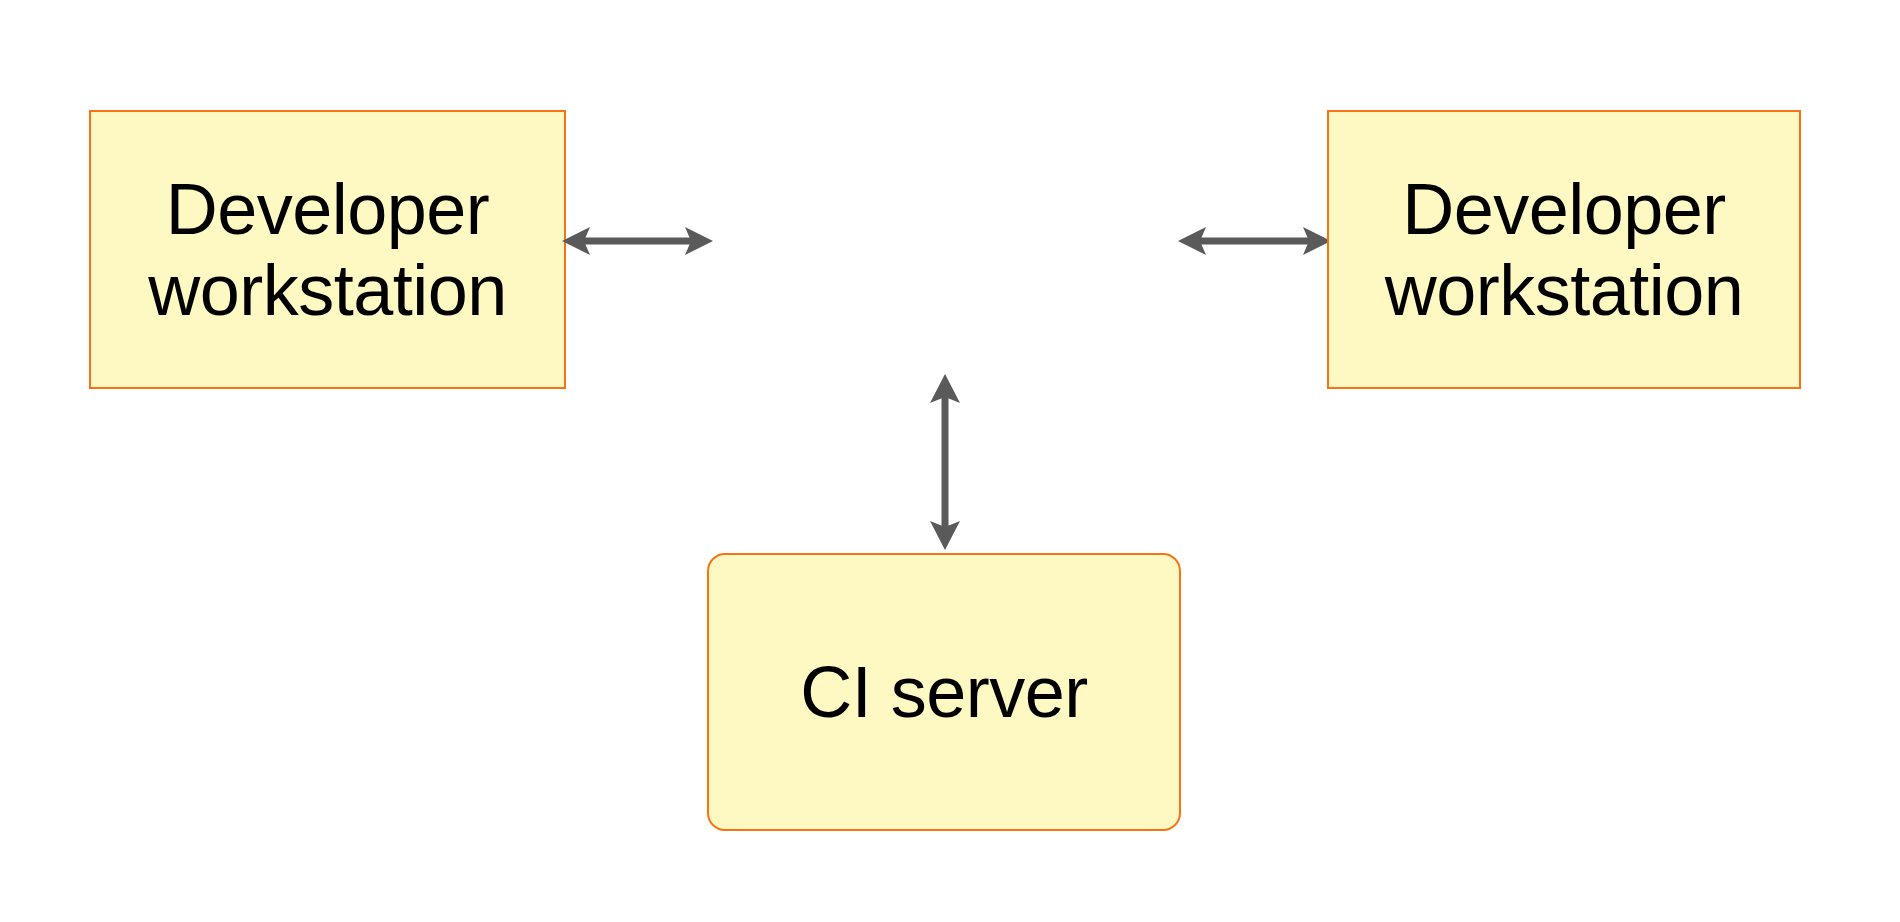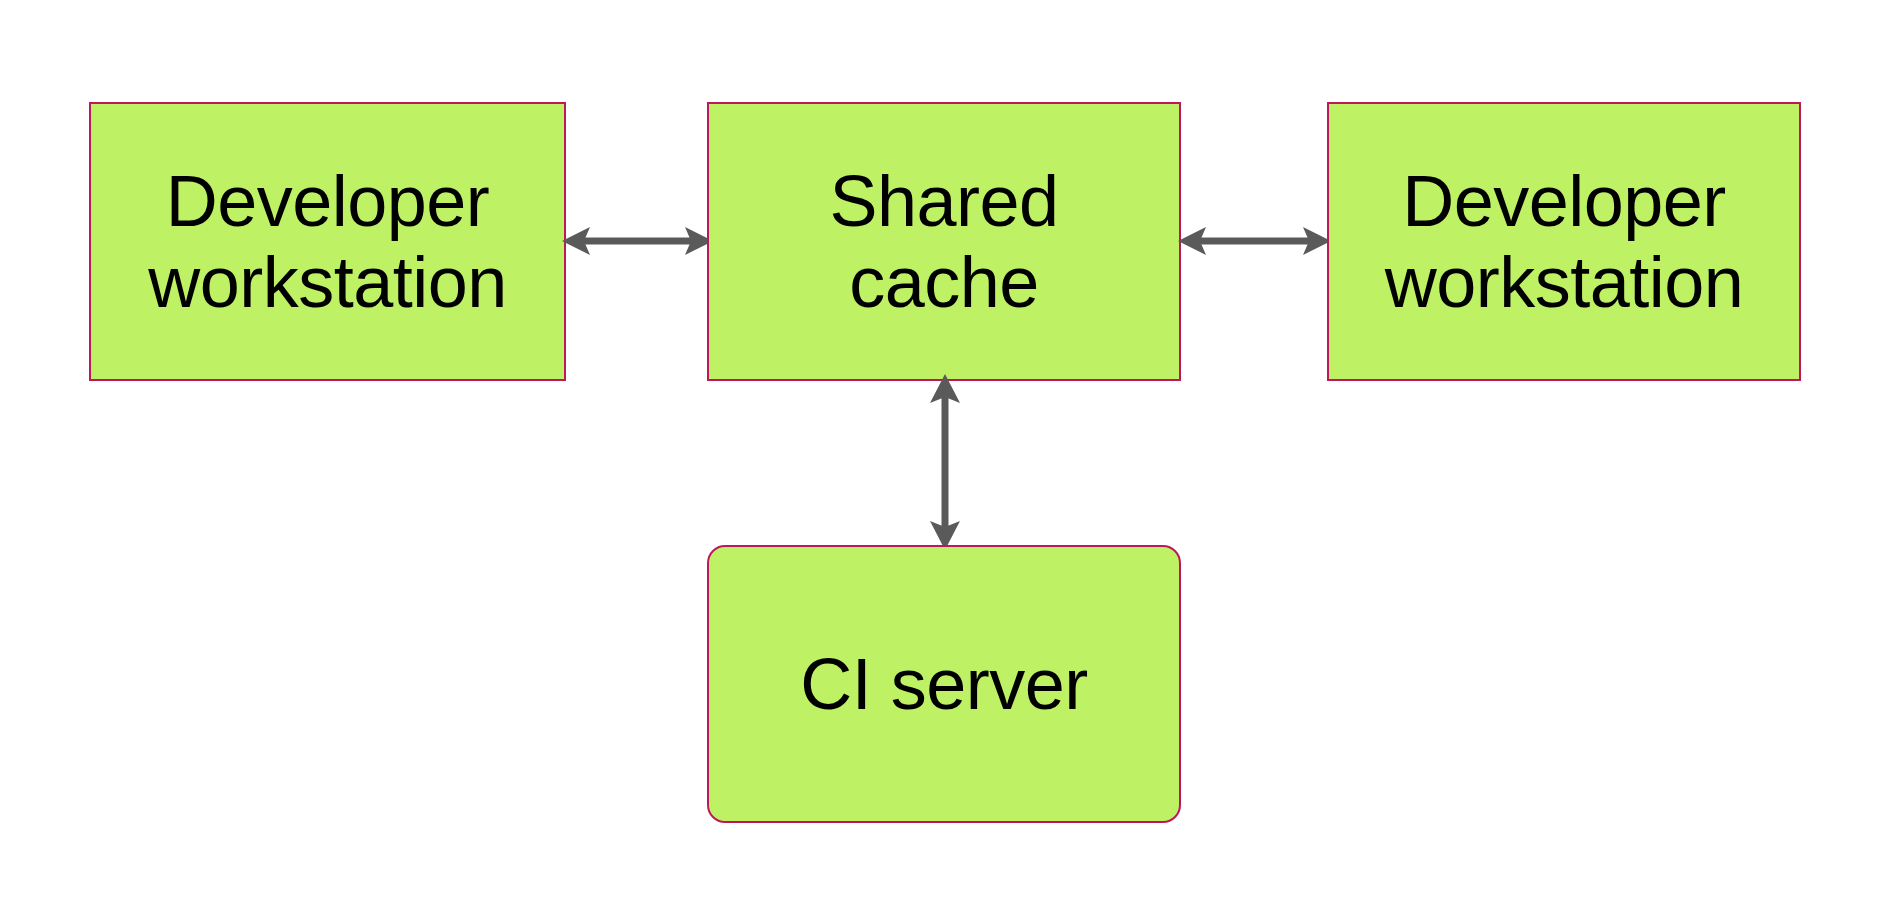--- a/index.html
+++ b/index.html
@@ -17,26 +17,27 @@
   #diagram-canvas {
     position: relative;
     width: 1900px;
     height: 922px;
     background: #ffffff;
   }
 
   .node-box {
     position: absolute;
     box-sizing: border-box;
-    background: #bef264;
-    border: 2px solid #be185d;
+    background: #fef9c3;
+    border: 2px solid #f97316;
     display: flex;
     align-items: center;
     justify-content: center;
     text-align: center;
+    margin-top: 8px;
   }
 
   .node-label {
     font-family: "Liberation Sans", sans-serif;
     font-size: 72px;
     line-height: 1.12;
     color: #000000;
     letter-spacing: -0.5px;
     white-space: pre-line;
     padding: 0 4px;
@@ -71,24 +72,20 @@
   </div>
 
   <div class="connector" id="edge-devleft-shared">
     <svg width="155" height="58" viewBox="0 0 155 58">
       <line x1="17" y1="29" x2="138" y2="29" stroke="#5a5a5a" stroke-width="7"></line>
       <path d="M 2 29 L 30 15 L 24 29 L 30 43 Z" fill="#5a5a5a"></path>
       <path d="M 153 29 L 125 15 L 131 29 L 125 43 Z" fill="#5a5a5a"></path>
     </svg>
   </div>
 
-  <div class="node-box" id="node-shared">
-    <span class="node-label">Shared
-cache</span>
-  </div>
 
   <div class="connector" id="edge-shared-devright">
     <svg width="157" height="58" viewBox="0 0 157 58">
       <line x1="17" y1="29" x2="140" y2="29" stroke="#5a5a5a" stroke-width="7"></line>
       <path d="M 2 29 L 30 15 L 24 29 L 30 43 Z" fill="#5a5a5a"></path>
       <path d="M 155 29 L 127 15 L 133 29 L 127 43 Z" fill="#5a5a5a"></path>
     </svg>
   </div>
 
   <div class="node-box" id="node-dev-right">

